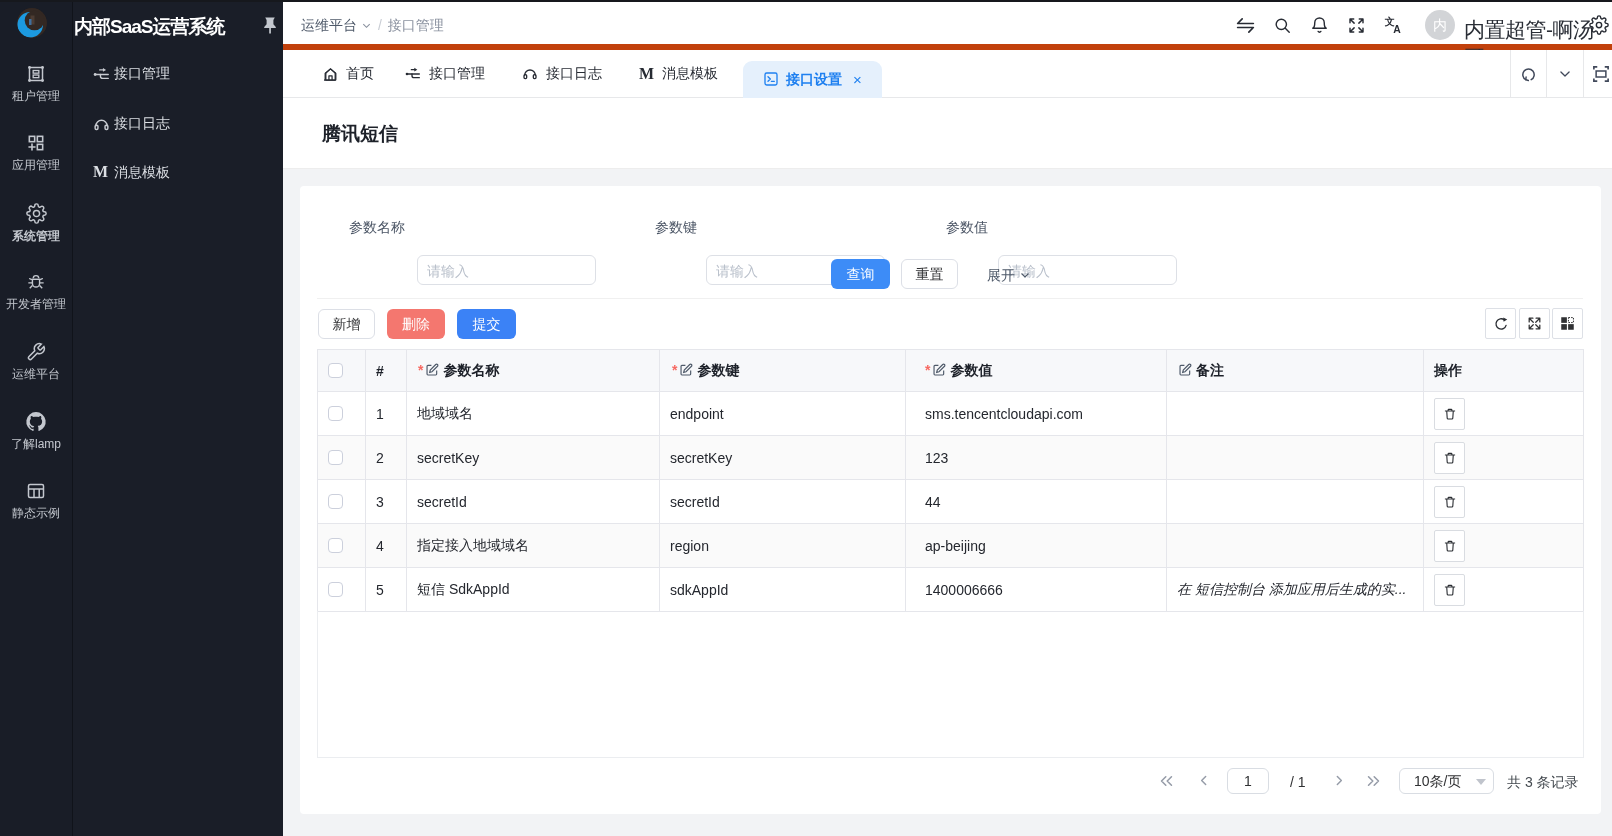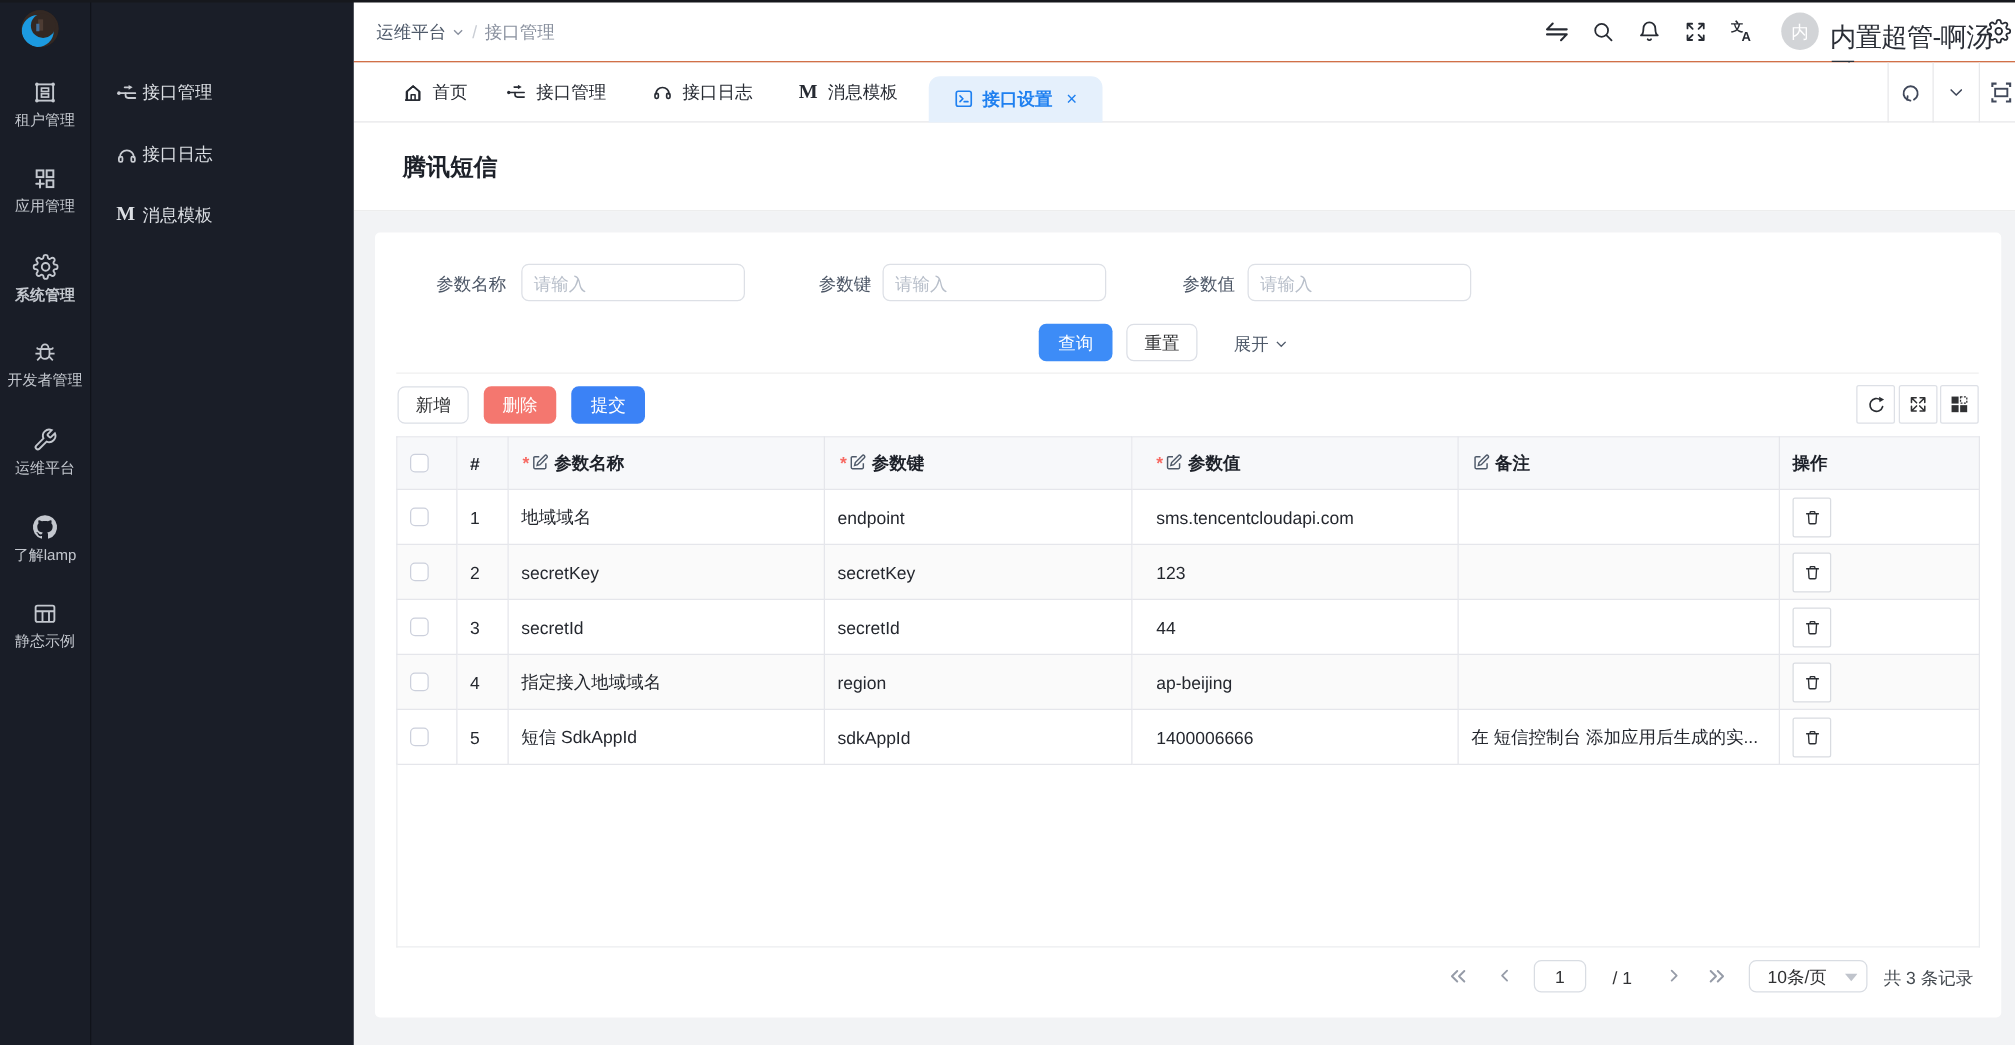--- a/index.html
+++ b/index.html
@@ -16,21 +16,21 @@
 
 #submenu { position:absolute; left:72px; top:0; width:211px; height:836px; background:#1a1e28; z-index:4; border-left:1px solid #10131a; }
 #title { position:absolute; left:0; top:0; width:211px; height:50px; }
 #title .t { position:absolute; left:1px; top:14px; font-size:19px; font-weight:bold; color:#ffffff; white-space:nowrap; letter-spacing:-1px; }
 .mitem { position:absolute; left:0; width:211px; height:50px; color:#dcdfe4; font-size:14px; }
 .mitem svg { position:absolute; left:20px; top:17px; }
 .mitem .tx { position:absolute; left:41px; top:16px; }
 .mitem .mm { position:absolute; left:20px; top:15px; font-family:"Liberation Serif",serif; font-weight:bold; font-size:16px; color:#dcdfe4; }
 
 
-#header { position:absolute; left:283px; top:0; width:1329px; height:50px; background:#fff; border-bottom:1px solid #c2410c; z-index:3; }
+#header { position:absolute; left:283px; top:0; width:1329px; height:50px; background:#fff; border-bottom:6px solid #c2410c; z-index:3; }
 #topline { position:absolute; left:0; top:0; width:1612px; height:2px; background:#16181d; z-index:9; }
 #crumb { position:absolute; left:18px; top:17px; font-size:14px; color:#4e5969; }
 #crumb .sep { color:#c9cdd4; margin:0 6px; }
 #crumb .cur { color:#8a919f; }
 .hicon { position:absolute; top:0; height:50px; display:flex; align-items:center; justify-content:center; color:#272b33; }
 #avatar { position:absolute; left:1142px; top:10px; width:30px; height:30px; border-radius:50%; background:#d2d4d7; color:#fff; font-size:14px; text-align:center; line-height:30px; }
 #uname { position:absolute; left:1181px; top:16px; font-size:21px; color:#2a2e36; letter-spacing:-0.5px; }
 
 
 #tabs { position:absolute; left:283px; top:50px; width:1329px; height:48px; background:#fff; border-bottom:1px solid #e7e8ea; z-index:3; }
@@ -43,21 +43,21 @@
 .vsep { position:absolute; top:0; width:1px; height:48px; background:#e7e8ea; }
 .tbtn { position:absolute; top:0; height:48px; display:flex; align-items:center; justify-content:center; color:#40485a; }
 
 
 #band { position:absolute; left:283px; top:98px; width:1329px; height:71px; background:#fff; border-bottom:1px solid #ededed; }
 #band .t { position:absolute; left:39px; top:23px; font-size:19px; font-weight:bold; color:#1d2129; }
 
 
 #card { position:absolute; left:300px; top:186px; width:1301px; height:628px; background:#fff; border-radius:4px; }
 .flabel { position:absolute; font-size:14px; color:#4b5565; text-align:right; }
-.finput { position:absolute; width:179px; height:30px; border:1px solid #dde0e6; border-radius:6px; background:#fff; }
+.finput { position:absolute; width:179px; height:30px; border:1px solid #dde0e6; border-radius:6px; background:#fff;margin-top:44px; }
 .finput .ph { position:absolute; left:9px; top:7px; font-size:14px; color:#b8bfca; }
 .btn { position:absolute; height:30px; border-radius:6px; font-size:14px; text-align:center; line-height:30px; }
 #divider { position:absolute; left:17px; top:112px; width:1266px; height:1px; background:#f0f0f0; }
 
 
 #tbl { position:absolute; left:17px; top:163px; width:1267px; border-collapse:collapse; table-layout:fixed; font-size:14px; color:#24272e; }
 #tbl th, #tbl td { border:1px solid #e5e6eb; padding:0 0 0 10px; text-align:left; font-weight:normal; overflow:hidden; white-space:nowrap; }
 #tbl th { height:42px; background:#f7f8fa; color:#1d2129; font-weight:bold; }
 #tbl td { height:44px; background:#fff; }
 #tbl tr.alt td { background:#fafafa; }
@@ -135,20 +135,27 @@
   </div>
   <div class="item" style="top:481px;">
     <svg width="20" height="20" viewBox="0 0 20 20" fill="none" stroke="#c3c7ce" stroke-width="1.5">
         <rect x="2.5" y="3.5" width="15" height="13" rx="1.5"></rect>
         <path d="M2.5 8h15M8 8v8.5M13.2 8v8.5"></path>
       </svg>
     <div class="lb">静态示例</div>
   </div>
 </div>
 <div id="submenu">
+  <div id="title">
+      <div class="t">内部SaaS运营系统</div>
+    <svg style="position:absolute;left:191px;top:17px;" width="12" height="17" viewBox="0 0 12 17" fill="#c3c7ce">
+        <path d="M1.2 0.5h9.6l-1.4 2.6v4.2l2.4 2.6v1.1H0.2v-1.1l2.4-2.6V3.1z"></path>
+        <rect x="5.2" y="11" width="1.7" height="5.5"></rect>
+      </svg>
+  </div>
   <div class="mitem" style="top:49px;">
     <svg width="17" height="17" viewBox="0 0 24 24" fill="none" stroke="#c9ccd2" stroke-width="2">
         <path d="M9.5 5.5h5" stroke-linecap="round"></path>
         <path d="M14 2.8 18.5 5.5 14 8.2z" fill="#c9ccd2" stroke="none"></path>
         <path d="M4.5 12h17" stroke-linecap="round"></path>
         <circle cx="3" cy="12" r="2" fill="#c9ccd2" stroke="none"></circle>
         <path d="M10.5 12v2.5a3 3 0 0 0 3 3h8" stroke-linecap="round"></path>
       </svg>
     <div class="tx">接口管理</div>
   </div>
@@ -414,21 +421,21 @@
           </td>
     </tr>
     <tr>
       <td>
             <div class="cb"></div>
           </td>
           <td>5</td>
           <td>短信 SdkAppId</td>
           <td>sdkAppId</td>
           <td style="padding-left:19px;">1400006666</td>
-          <td style="">在 短信控制台 添加应用后生成的实...</td>
+          <td style="font-style:italic;">在 短信控制台 添加应用后生成的实...</td>
       <td>
             <div class="delbtn">
               <svg width="14" height="14" viewBox="0 0 24 24" fill="none" stroke="#2b2e33" stroke-width="1.9" stroke-linecap="square">
                 <path d="M4.2 6.8h15.6M8.8 6.8V5a1 1 0 0 1 1-1h4.4a1 1 0 0 1 1 1v1.8M6.4 6.8l.8 12.3a1.5 1.5 0 0 0 1.5 1.4h6.6a1.5 1.5 0 0 0 1.5-1.4l.8-12.3"></path>
               </svg>
             </div>
           </td>
     </tr>
   </tbody>
     </table>

